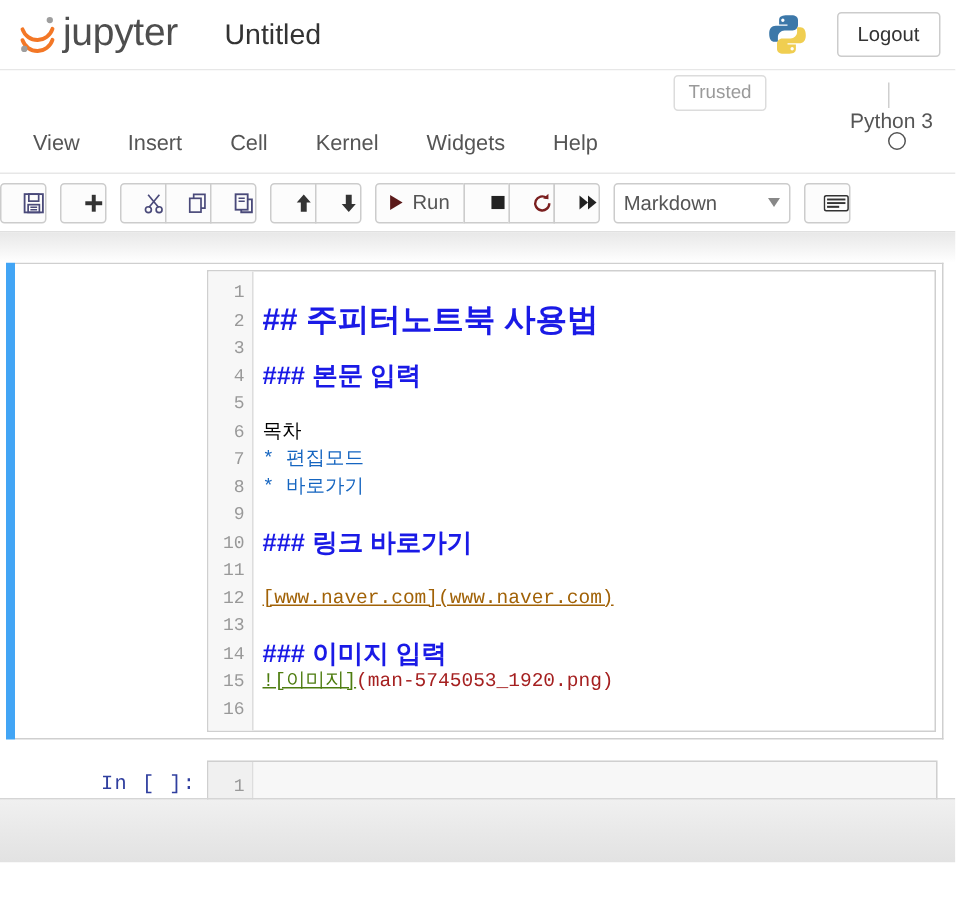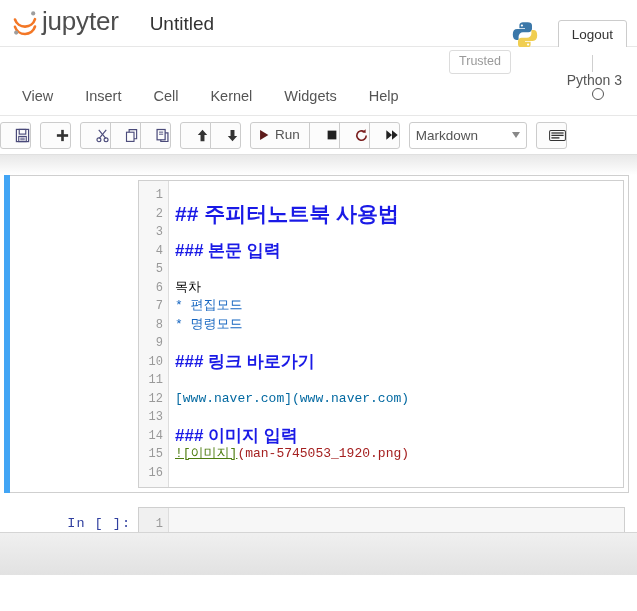--- a/index.html
+++ b/index.html
@@ -49,21 +49,21 @@
   .notebook-name {
     font-size: 19px;
     color: #333;
     margin-left: 22px;
     line-height: 1;
     padding: 4px 3px;
   }
   .header-right {
     position: absolute;
     right: 10px;
-    top: 12px;
+    top: 0;
     height: 46px;
     display: flex;
     align-items: center;
   }
   .py-logo { width: 30px; height: 30px; margin-right: 18px; flex: none; }
   .py-logo svg { display: block; }
   .logout-btn {
     font-size: 13.5px;
     color: #333;
     background: #fff;
@@ -308,21 +308,22 @@
   .cline.h3 {
     font-family: "Liberation Sans", sans-serif;
     font-size: 17px;
     font-weight: bold;
     color: #1a1ae6;
     line-height: 18.5px;
   }
   .cline.plain { color: #000000; }
   .cline.bullet { color: #1565c0; }
   .cline.link {
-    color: #0369a1;
+    color: #a16207;
+    text-decoration: underline;
   }
   .cline .link-part {
     color: #4d7c0f;
     text-decoration: underline;
   }
   .cline .url-part {
     color: #a52020;
     text-decoration: none;
   }
 
@@ -563,21 +564,21 @@
         <div class="ln">16</div>
       </div>
       <div class="code-area">
         <div class="cline blank"></div>
         <div class="cline h2">## 주피터노트북 사용법</div>
         <div class="cline blank"></div>
         <div class="cline h3">### 본문 입력</div>
         <div class="cline blank"></div>
         <div class="cline plain">목차</div>
         <div class="cline bullet">* 편집모드</div>
-        <div class="cline bullet">* 명령모드</div>
+        <div class="cline bullet">* 바로가기</div>
         <div class="cline blank"></div>
         <div class="cline h3">### 링크 바로가기</div>
         <div class="cline blank"></div>
         <div class="cline link">[www.naver.com](www.naver.com)</div>
         <div class="cline blank"></div>
         <div class="cline h3">### 이미지 입력</div>
         <div class="cline"><span class="link-part">![이미지]</span><span class="url-part">(man-5745053_1920.png)</span></div>
       </div>
     </div>
   </div>

